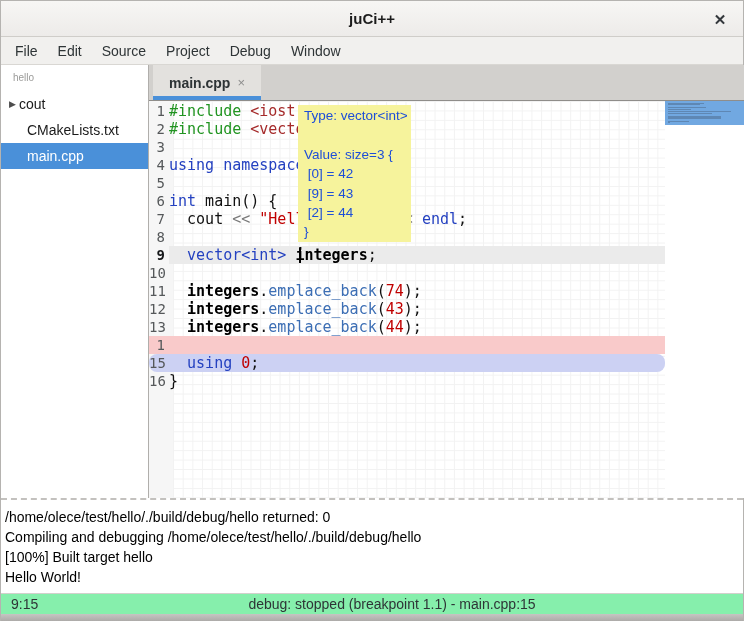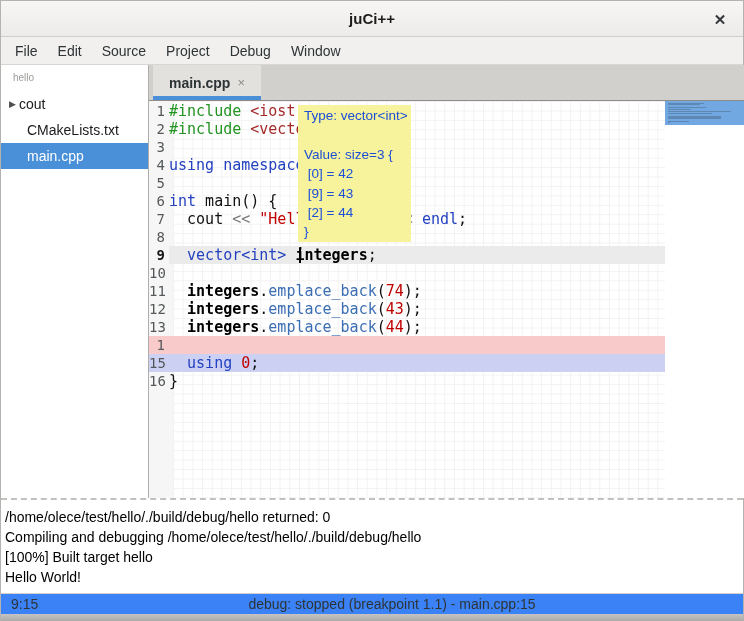--- a/index.html
+++ b/index.html
@@ -41,21 +41,21 @@
   #editor { position:absolute; left:148px; top:100px; width:596px; height:397px; background:#fff; overflow:hidden; }
   #gutter-layer { position:absolute; left:0; top:0; width:24px; height:100%; background:#f6f6f6; }
   #grid-layer { position:absolute; left:24px; top:0; width:492px; height:100%;
     background-image:
       linear-gradient(to right, var(--c-grid) 1px, transparent 1px),
       linear-gradient(to bottom, var(--c-grid) 1px, transparent 1px);
     background-size:9.7px 9.45px; }
   #code-lines { position:absolute; left:0; top:1px; width:100%; }
   .crow { display:flex; height:18px; margin-right:80px; font-family:"DejaVu Sans Mono", monospace; font-size:15px; line-height:18px; }
   .crow.hl-breakpoint { background:var(--c-breakpoint); }
-  .crow.hl-debug { background:var(--c-debugline); }
+  .crow.hl-debug { background:var(--c-debugline);border-radius:8px; }
   .gnum { width:20px; padding-right:4px; text-align:right; font-size:14px; color:#55585a; flex:none; }
   .gnum.cur { font-weight:bold; color:#16181a; }
   .ctext { flex:1; white-space:pre; color:#101010; }
   .ctext.bg-current { background:var(--c-current); }
   .tok-pp  { color:var(--c-pp); }
   .tok-inc { color:var(--c-inc); }
   .tok-kw  { color:var(--c-kw); }
   .tok-str { color:var(--c-str); }
   .tok-num { color:var(--c-num); }
   .tok-fn  { color:var(--c-fn); }
@@ -72,21 +72,21 @@
   #tooltip { position:absolute; left:149px; top:4px; width:113px; height:137px;
     background:var(--c-tooltip); padding:1px 0 0 6px; z-index:5; }
   .tip-line { font-size:13.5px; line-height:19.4px; color:#1d4ed8; white-space:pre; }
 
   
   #output { position:absolute; left:0; top:497px; width:100%; height:95px; background:#fff;
     border-top:2px dashed #c3c1be; padding:7px 4px 0 4px; }
   .out-line { font-size:14px; line-height:20px; color:#000; white-space:pre; }
 
   
-  #statusbar { position:absolute; left:0; top:592px; width:100%; height:21px; background:#3b82f6;
+  #statusbar { position:absolute; left:0; top:592px; width:100%; height:21px; background:#86efac;
     border-top:1px solid #d2d0cc; }
   #status-left { position:absolute; left:10px; top:0; line-height:20px; font-size:14px; color:#2e3436; }
   #status-center { position:absolute; left:0; top:0; width:100%; text-align:center; line-height:20px; font-size:14px; color:#2e3436;margin-left:20px; }
   #bottom-strip { position:absolute; left:0; top:613px; width:100%; height:8px;
     background:linear-gradient(#c6c4c2,#a9a7a5); }
 </style>
 </head>
 <body>
 
 <div id="window">

